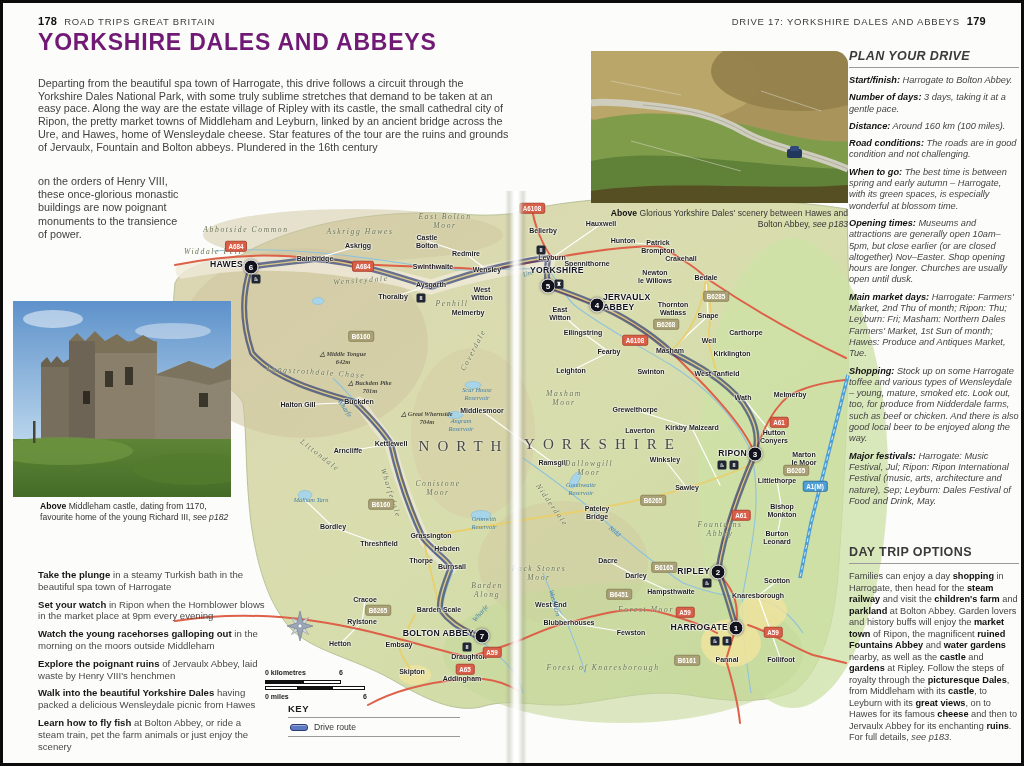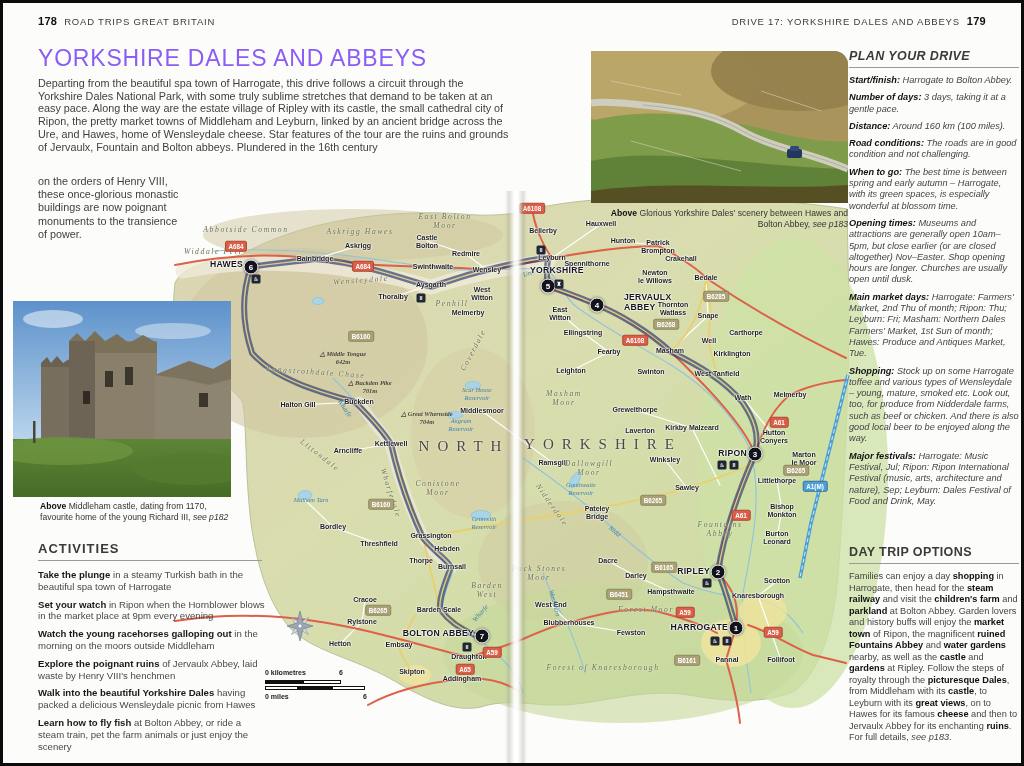--- a/index.html
+++ b/index.html
@@ -5,22 +5,22 @@
   html,body{margin:0;padding:0;background:#e8e8e8;}
   .page{position:relative;width:1024px;height:766px;background:#fcfcfa;
         font-family:"Liberation Sans",sans-serif;color:#3d3d3d;overflow:hidden;
         border:3px solid #0c0c0c;box-sizing:border-box;}
   
   .hdr{position:absolute;top:12px;font-size:9.5px;letter-spacing:.8px;color:#3c3c3c;}
   .hdr b{font-size:11px;color:#111;letter-spacing:.3px;}
   #hdr-left{left:35px;}
   #hdr-right{right:35px;text-align:right;}
   
-  #title{position:absolute;left:35px;top:42px;font-size:23px;font-weight:normal;
-         letter-spacing:.8px;color:#8b5cf6;}
+  #title{position:absolute;left:35px;top:26px;font-size:23px;font-weight:bold;
+         letter-spacing:.8px;color:#701a75;}
   #intro-wide{position:absolute;left:35px;top:74px;width:472px;font-size:10.8px;
               line-height:12.7px;color:#3f3f3f;}
   #intro-narrow{position:absolute;left:35px;top:172px;width:142px;font-size:10.8px;
               line-height:13.2px;color:#3f3f3f;}
   
   .photo{position:absolute;overflow:hidden;z-index:4;}
   #photo-left{left:10px;top:298px;width:218px;height:196px;}
   #photo-right{left:588px;top:48px;width:257px;height:152px;border-radius:0 14px 0 0;}
   .caption{position:absolute;font-size:8.6px;line-height:11px;color:#333;z-index:4;}
   .caption .b{font-weight:bold;color:#111;}
@@ -303,21 +303,21 @@
       <span class="ml ml-a" style="transform: translate(-50%, -50%) rotate(-62deg); left: 470px; top: 347px;">Coverdale</span>
       <span class="ml ml-a" style="transform: translate(-50%, -50%) rotate(55deg); left: 549px; top: 502px;">Nidderdale</span>
       <span class="ml ml-a" style="left: 449px; top: 300px;">Penhill</span>
       <span class="ml ml-a" style="left: 435px; top: 485px;">Conistone
 Moor</span>
       <span class="ml ml-a" style="left: 586px; top: 465px;">Dallowgill
 Moor</span>
       <span class="ml ml-a" style="left: 561px; top: 395px;">Masham
 Moor</span>
       <span class="ml ml-a" style="left: 484px; top: 587px;">Barden
-West</span>
+Along</span>
       <span class="ml ml-a" style="left: 643px; top: 606px;">Forest Moor</span>
       <span class="ml ml-a" style="left: 600px; top: 664px;">Forest of Knaresborough</span>
       <span class="ml ml-a" style="left: 536px; top: 570px;">Pack Stones
 Moor</span>
       <span class="ml ml-a" style="left: 717px; top: 485px; margin-top: 41px;">Fountains
 Abbey</span>
       <span class="ml ml-w" style="left: 481px; top: 519px;">Grimwith
 Reservoir</span>
       <span class="ml ml-w" style="left: 578px; top: 485px;">Gouthwaite
 Reservoir</span>
@@ -360,21 +360,21 @@
       <span class="badge badge-b" style="left: 713px; top: 293px;">B6285</span>
       <span class="badge badge-b" style="left: 663px; top: 321px;">B6268</span>
       <span class="badge badge-m" style="left: 812px; top: 483px;">A1(M)</span>
       <div class="stop-circle" style="left: 733px; top: 625px;">1</div>
       <span class="stop-label" style="transform: translate(-100%, -50%); text-align: right; left: 725px; top: 625px;">HARROGATE</span>
       <div class="stop-circle" style="left: 715px; top: 569px;">2</div>
       <span class="stop-label" style="transform: translate(-100%, -50%); text-align: right; left: 707px; top: 569px;">RIPLEY</span>
       <div class="stop-circle" style="left: 752px; top: 451px;">3</div>
       <span class="stop-label" style="transform: translate(-100%, -50%); text-align: right; left: 744px; top: 451px;">RIPON</span>
       <div class="stop-circle" style="left: 594px; top: 302px;">4</div>
-      <span class="stop-label" style="transform: translate(0px, -50%); text-align: left; left: 621px; top: 299px;">JERVAULX
+      <span class="stop-label" style="transform: translate(0px, -50%); text-align: left; left: 600px; top: 299px;">JERVAULX
 ABBEY</span>
       <div class="stop-circle" style="left: 545px; top: 283px;">5</div>
       <span class="stop-label" style="transform: translate(0px, -50%); text-align: left; left: 527px; top: 268px;">YORKSHIRE</span>
       <div class="stop-circle" style="left: 248px; top: 264px;">6</div>
       <span class="stop-label" style="transform: translate(-100%, -50%); text-align: right; left: 240px; top: 262px; padding-left: 40px;">HAWES</span>
       <div class="stop-circle" style="left: 479px; top: 633px;">7</div>
       <span class="stop-label" style="transform: translate(-100%, -50%); text-align: right; left: 471px; top: 631px;">BOLTON ABBEY</span>
       <div class="map-icon" style="left: 253px; top: 276px;">♨</div>
       <div class="map-icon" style="left: 418px; top: 295px;">II</div>
       <div class="map-icon" style="left: 538px; top: 247px;">II</div>
@@ -408,20 +408,29 @@
       <div class="sb-seg" style="left:0;width:33px;background:#fff;border:1px solid #111;"></div>
       <div class="sb-seg" style="left:33px;width:34px;background:#111;"></div>
       <div class="sb-seg" style="left:67px;width:33px;background:#fff;border:1px solid #111;"></div>
     </div>
     <div style="position:relative;height:9px;">
       <span style="position:absolute;left:0;top:1px;">0 miles</span>
       <span style="position:absolute;left:98px;top:1px;">6</span>
     </div>
   </div>
 
+  <div id="keybox">
+    <div id="key-title">KEY</div>
+    <div class="key-rule"></div>
+    <div class="key-item">
+      <span class="key-route"></span>
+      <span>Drive route</span>
+    </div>
+    <div class="key-rule"></div>
+  </div>
 
   <div class="photo" id="photo-left">
     <svg width="218" height="196" viewBox="0 0 218 196">
       <rect width="218" height="140" fill="url(#skyG)"></rect>
       <ellipse cx="40" cy="18" rx="30" ry="9" fill="#fff" opacity=".5"></ellipse>
       <ellipse cx="160" cy="30" rx="38" ry="8" fill="#fff" opacity=".4"></ellipse>
       <rect x="28" y="62" width="30" height="82" fill="#776e5d"></rect>
       <path d="M 28,62 L 34,56 L 38,62 L 44,55 L 50,62 L 58,57 L 58,66 L 28,66 Z" fill="#6a614f"></path>
       <rect x="56" y="40" width="88" height="104" fill="#8a7f6a"></rect>
       <path d="M 56,40 L 64,32 L 72,40 L 82,30 L 92,40 L 104,33 L 116,42 L 130,34 L 144,42 L 144,52 L 56,52 Z" fill="#7b7159"></path>
@@ -450,21 +459,20 @@
       <path d="M 0,140 C 80,128 180,140 257,134 L 257,152 L 0,152 Z" fill="#554721" opacity=".85"></path>
       <path d="M 257,118 C 215,100 185,98 155,82 C 125,64 95,58 52,54 C 30,52 14,50 0,52" stroke="#cfcdbd" stroke-width="7" fill="none"></path>
       <path d="M 257,118 C 215,100 185,98 155,82 C 125,64 95,58 52,54" stroke="#9c9a8a" stroke-width="1" fill="none" opacity=".6"></path>
       <path d="M 40,90 L 150,120 M 170,40 L 230,60 M 20,30 L 90,44" stroke="#d9d6c4" stroke-width="1" opacity=".55"></path>
       <rect x="196" y="98" width="15" height="9" rx="2" fill="#22375c"></rect>
       <rect x="199" y="95" width="9" height="5" rx="1.5" fill="#31497a"></rect>
     </svg>
   </div>
   <div class="caption" id="right-caption"><span class="b">Above</span><span> Glorious Yorkshire Dales' scenery between Hawes and Bolton Abbey, </span><span class="i">see p183</span></div>
 
-  <div class="colhead" id="activities-head">ACTIVITIES</div>
   <div id="activities-list">
       <div class="act-item"><b>Take the plunge</b><span> in a steamy Turkish bath in the beautiful spa town of Harrogate</span></div>
       <div class="act-item"><b>Set your watch</b><span> in Ripon when the Hornblower blows in the market place at 9pm every evening</span></div>
       <div class="act-item"><b>Watch the young racehorses galloping out</b><span> in the morning on the moors outside Middleham</span></div>
       <div class="act-item"><b>Explore the poignant ruins</b><span> of Jervaulx Abbey, laid waste by Henry VIII's henchmen</span></div>
       <div class="act-item"><b>Walk into the beautiful Yorkshire Dales</b><span> having packed a delicious Wensleydale picnic from Hawes</span></div>
       <div class="act-item"><b>Learn how to fly fish</b><span> at Bolton Abbey, or ride a steam train, pet the farm animals or just enjoy the scenery</span></div>
     </div>
 
   <div id="plan-box">

